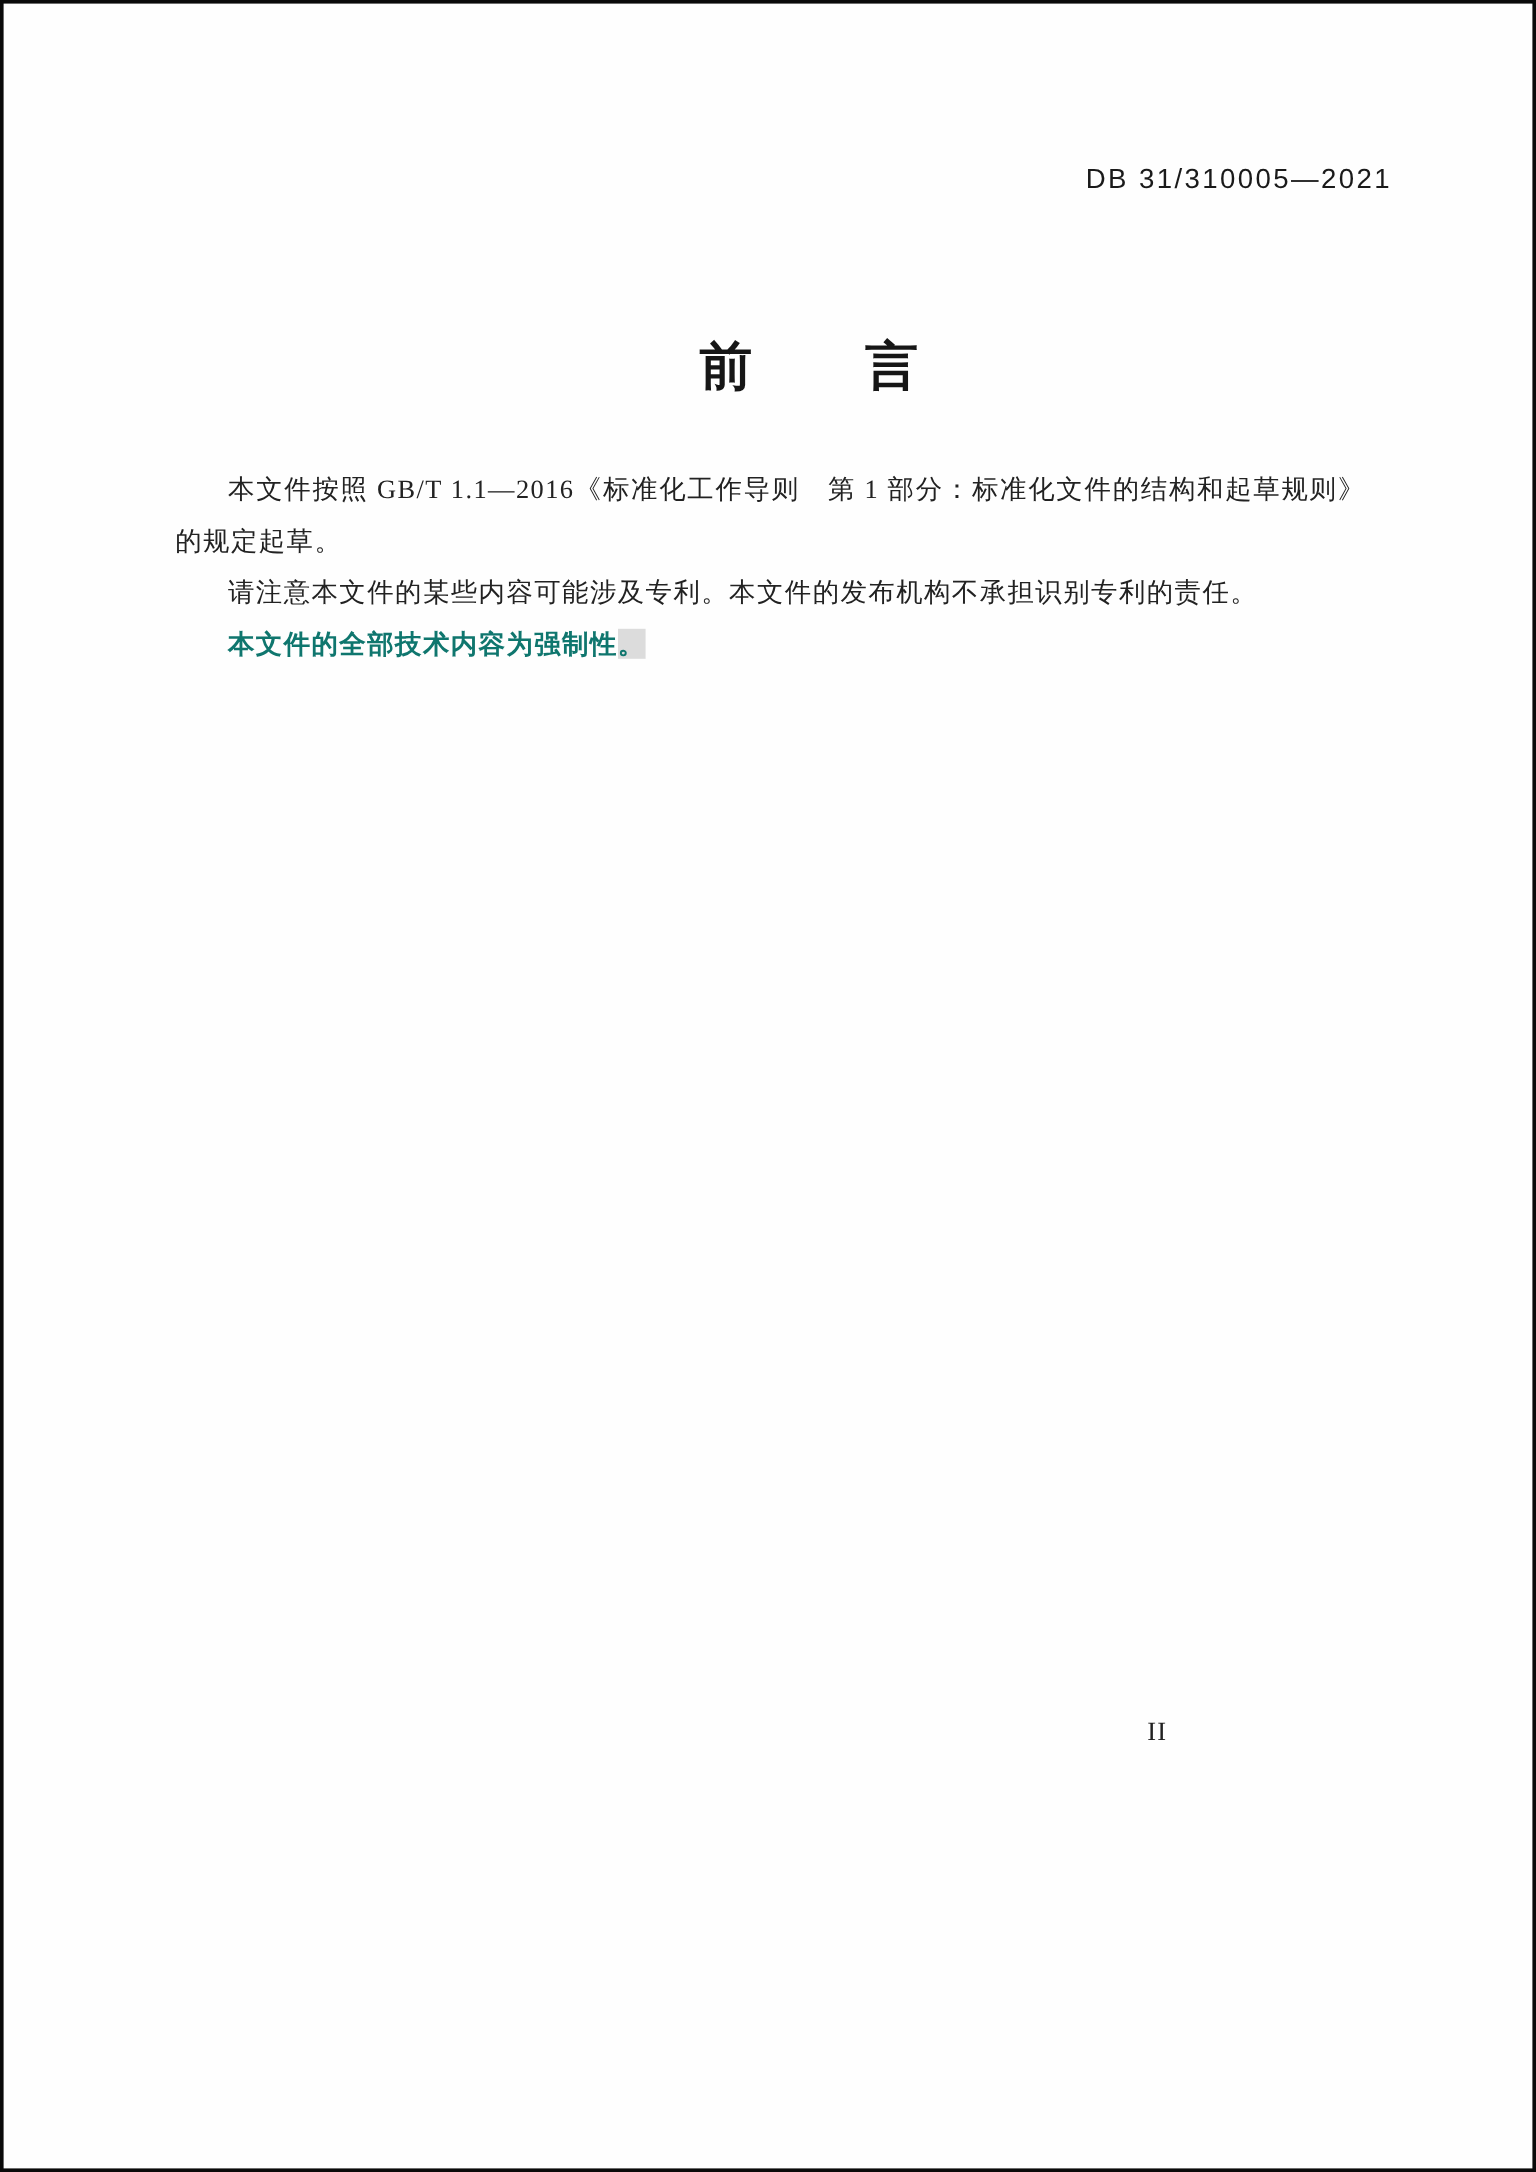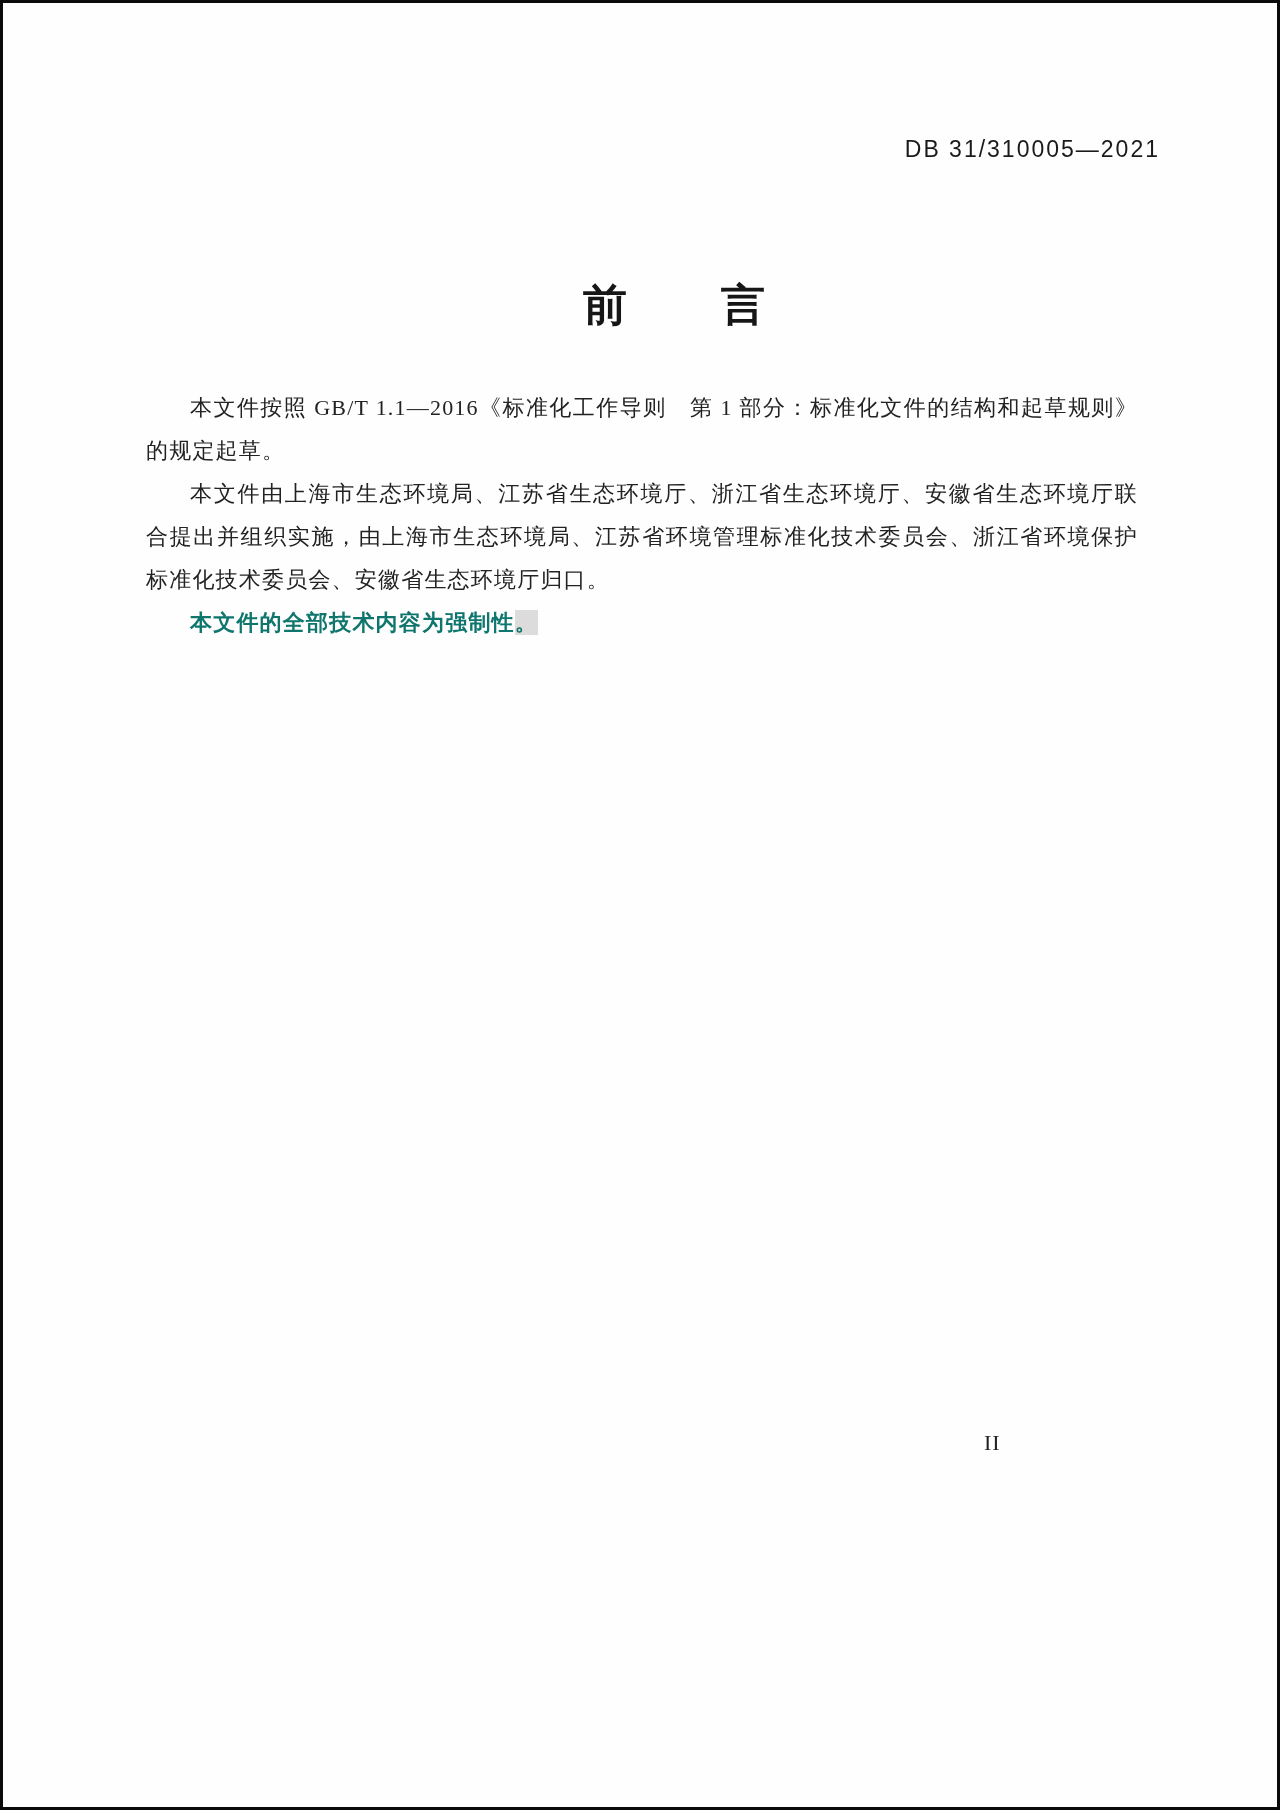--- a/index.html
+++ b/index.html
@@ -71,40 +71,39 @@
     background: #dcdcdc;
   }
   .page-number {
     position: absolute;
     top: 1430px;
     left: 956px;
     font-size: 22px;
     letter-spacing: 1px;
     color: #222222;
     font-family: "Liberation Serif", "DejaVu Serif", serif;
-    margin-left: 28px;
   }
 </style>
 </head>
 <body>
 
 <div class="page">
 
   <div class="frame"></div>
 
   <div class="header-code">DB 31/310005—2021</div>
 
   <h1 class="doc-title">前　　言</h1>
 
   <div class="body-text">
 
     <p>本文件按照 GB/T 1.1—2016《标准化工作导则　第 1 部分：标准化文件的结构和起草规则》的规定起草。</p>
 
+    <p>请注意本文件的某些内容可能涉及专利。本文件的发布机构不承担识别专利的责任。</p>
 
-    <p>本文件由上海市生态环境局、江苏省生态环境厅、浙江省生态环境厅、安徽省生态环境厅联合提出并组织实施，由上海市生态环境局、江苏省环境管理标准化技术委员会、浙江省环境保护标准化技术委员会、安徽省生态环境厅归口。</p>
 
     <p class="bold-para"><span>本文件的全部技术内容为强制性</span><span class="hl">。</span></p>
 
 
   </div>
 
   <div class="page-number">II</div>
 
 </div>
 

